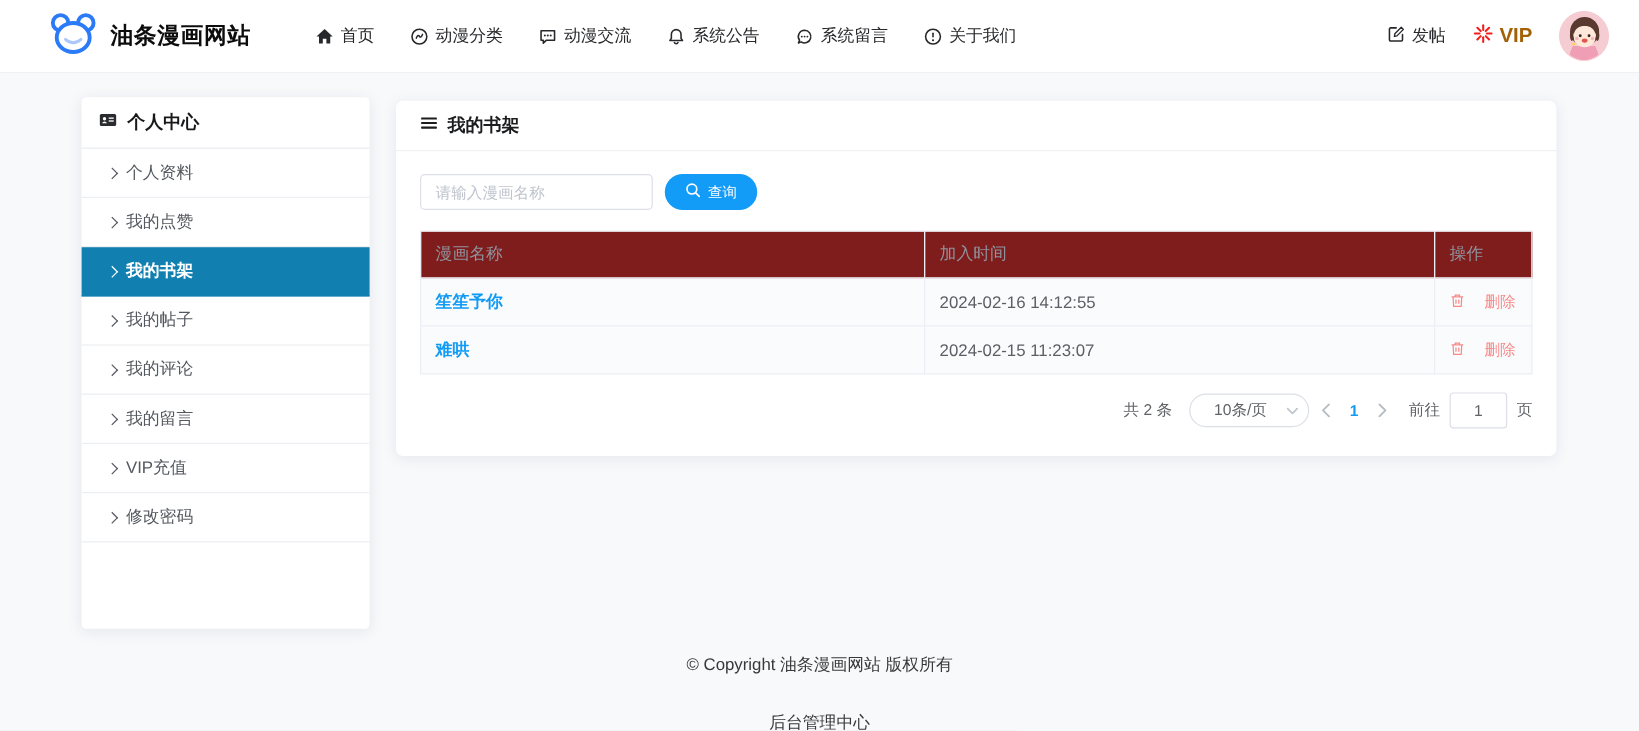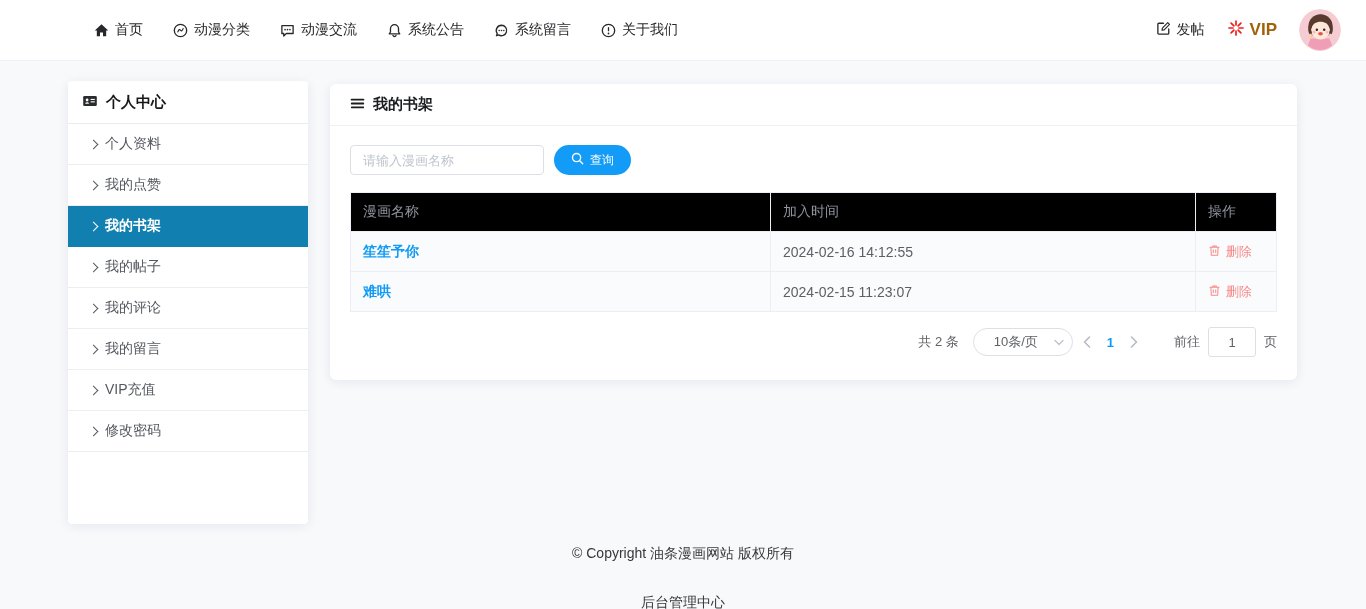--- a/index.html
+++ b/index.html
@@ -40,52 +40,63 @@
                border-bottom:1px solid #eef0f4;font-size:15px;font-weight:bold;color:#1c1d1f;}
   .search-row{display:flex;align-items:center;gap:10px;padding:19px 20px 0 20px;}
   .search-input{width:168px;height:28px;border:1px solid #dcdfe6;border-radius:4px;padding:0 12px;
                 font-size:13px;color:#606266;outline:none;font-family:inherit;}
   .search-input::placeholder{color:#bfc4ce;}
   .search-btn{height:30px;padding:0 17px;border:none;border-radius:15px;background:#129bf7;color:#fff;
               font-size:12px;display:flex;align-items:center;gap:6px;cursor:pointer;font-family:inherit;}
 
   
   .tbl{margin:17px 20px 0 20px;border-collapse:collapse;table-layout:fixed;width:926px;font-size:14px;}
-  .tbl th{background:#000000;color:#8f949e;font-weight:normal;height:38px;text-align:left;
+  .tbl th{background:#7f1d1d;color:#8f949e;font-weight:normal;height:38px;text-align:left;
           padding:0 12px;border:1px solid #ebeef5;}
   .tbl td{height:39px;padding:0 12px;border:1px solid #ebeef5;background:#fafbfc;color:#5c6066;}
   .comic-link{color:#119bf5;font-weight:bold;cursor:pointer;text-decoration:none;}
-  .del-btn{display:inline-flex;align-items:center;gap:5px;color:#f78989;cursor:pointer;font-size:13px;}
+  .del-btn{display:inline-flex;align-items:center;gap:16px;color:#f78989;cursor:pointer;font-size:13px;}
 
   
   .pager{display:flex;align-items:center;justify-content:flex-end;gap:0;margin:15px 20px 0 0;
          font-size:13px;color:#606266;}
   .pager .total{margin-right:14px;}
   .size-select{position:relative;width:100px;height:28px;border:1px solid #dcdfe6;border-radius:14px;
                display:flex;align-items:center;justify-content:center;cursor:pointer;box-sizing:border-box;
                color:#606266;}
   .size-select .sel-label{margin-right:14px;}
   .size-select svg{position:absolute;right:8px;top:10px;}
   .pg-arrow{padding:0 10px;display:flex;align-items:center;cursor:pointer;}
   .pg-num{color:#119bf5;font-weight:bold;padding:0 6px;cursor:pointer;}
-  .goto{display:flex;align-items:center;gap:8px;margin-left:26px;}
+  .goto{display:flex;align-items:center;gap:8px;margin-left:8px;}
   .goto-input{width:42px;height:26px;border:1px solid #dcdfe6;border-radius:3px;text-align:center;
               font-size:13px;color:#606266;outline:none;font-family:inherit;}
 
   
   .footer-line1{position:absolute;left:0;top:484px;width:100%;text-align:center;font-size:14px;color:#36383b;}
   .footer-line2{position:absolute;left:0;top:505px;width:100%;text-align:center;font-size:14px;color:#36383b;margin-top:28px;}
   .footer-line2 span{cursor:pointer;}
 </style>
 </head>
 <body>
 
 <div class="page">
 
   <div class="header">
+    <div class="logo">
+      <span>
+        <svg width="42" height="36" viewBox="0 0 52 44">
+          <circle cx="13" cy="11" r="8" fill="#fff" stroke="#2b7bf9" stroke-width="4"></circle>
+          <circle cx="39" cy="11" r="8" fill="#fff" stroke="#2b7bf9" stroke-width="4"></circle>
+          <ellipse cx="26" cy="26" rx="17" ry="15" fill="#fff" stroke="#2b7bf9" stroke-width="4"></ellipse>
+          <path d="M18 28 q8 7 16 0" fill="none" stroke="#aac8fa" stroke-width="3" stroke-linecap="round"></path>
+        </svg>
+      </span>
+      <span class="logo-text">油条漫画网站</span>
+    </div>
 
     <div class="nav">
       <div class="nav-item">
         <span>
           <svg width="15" height="15" viewBox="0 0 16 16">
               <path d="M8 1.3 L15.2 8 h-2.2 v6.2 H9.6 V10 H6.4 v4.2 H3 V8 H.8 Z" fill="#27282b"></path>
             </svg>
         </span>
         <span>首页</span>
       </div>

